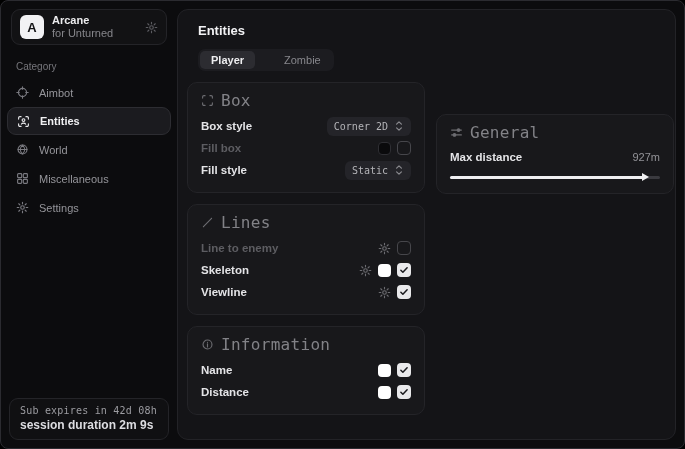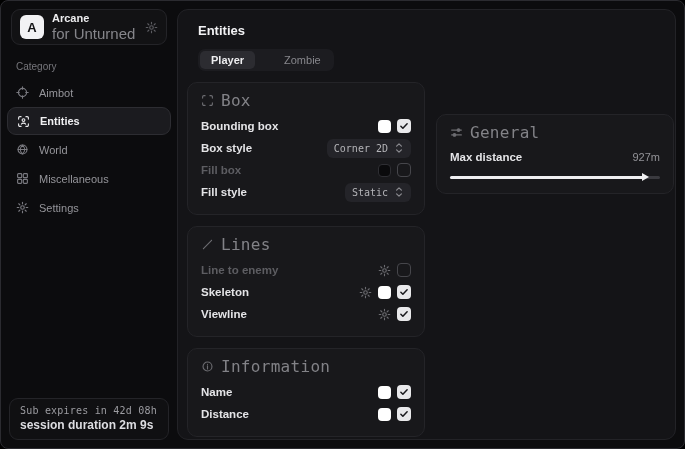--- a/index.html
+++ b/index.html
@@ -14,21 +14,21 @@
     margin:8px 10px 0 10px; height:36px; display:flex; align-items:center; gap:8px;
     background:#121214; border:1px solid #242428; border-radius:9px; padding:0 8px;
   }
   .logo {
     width:24px; height:24px; border-radius:6px; background:#f2f2f4; color:#141416;
     display:flex; align-items:center; justify-content:center; font-weight:bold; font-size:13px;
     flex:0 0 auto;
   }
   .brand-text { flex:1; line-height:1.15; }
   .brand-name { font-size:11px; font-weight:bold; color:#ececee; }
-  .brand-sub { font-size:15px; color:#86868b; }
+  .brand-sub { font-size:11px; color:#86868b; }
   .brand-gear { color:#5c5c61; display:flex; }
   .category-label { margin:16px 0 6px 15px; font-size:10px; color:#76767b; }
   .nav { list-style:none; }
   .nav-item {
     height:29px; display:flex; align-items:center; gap:10px; padding-left:15px;
     font-size:11px; color:#95959a; cursor:default;
   }
   .nav-item .nv-icon { display:flex; color:#7a7a80; }
   .nav-item.active {
     margin:0 6px; padding-left:9px; height:28px;
@@ -186,33 +186,20 @@
           <div class="card">
             <div class="card-header">
               <span class="ch-icon">
                 <svg width="13" height="13" viewBox="0 0 16 16" fill="none" stroke="currentColor" stroke-width="1.4" stroke-linecap="round" stroke-linejoin="round">
                   <path d="M5 2H3.5A1.5 1.5 0 0 0 2 3.5V5M11 2h1.5A1.5 1.5 0 0 1 14 3.5V5M5 14H3.5A1.5 1.5 0 0 1 2 12.5V11M11 14h1.5a1.5 1.5 0 0 0 1.5-1.5V11"></path>
                 </svg>
               </span>
               <span class="card-title">Box</span>
             </div>
             <div class="row">
-              <span class="row-label">Bounding box</span>
-              <span class="controls">
-                <span class="swatch" style="background: rgb(255, 255, 255);"></span>
-                <span class="checkbox checked">
-                  <span style="display: flex;">
-                    <svg width="10" height="10" viewBox="0 0 16 16" fill="none" stroke="#1a1a1d" stroke-width="2.4" stroke-linecap="round" stroke-linejoin="round">
-                      <path d="M3 8.5l3.2 3.2L13 4.5"></path>
-                    </svg>
-                  </span>
-                </span>
-              </span>
-            </div>
-            <div class="row">
               <span class="row-label">Box style</span>
               <span class="controls">
                 <span class="dropdown">
                   <span class="dd-value">Corner 2D</span>
                   <span class="dd-icon">
                     <svg width="10" height="12" viewBox="0 0 16 20" fill="none" stroke="currentColor" stroke-width="2" stroke-linecap="round" stroke-linejoin="round">
                       <path d="M4 7l4-4 4 4M4 13l4 4 4-4"></path>
                     </svg>
                   </span>
                 </span>

